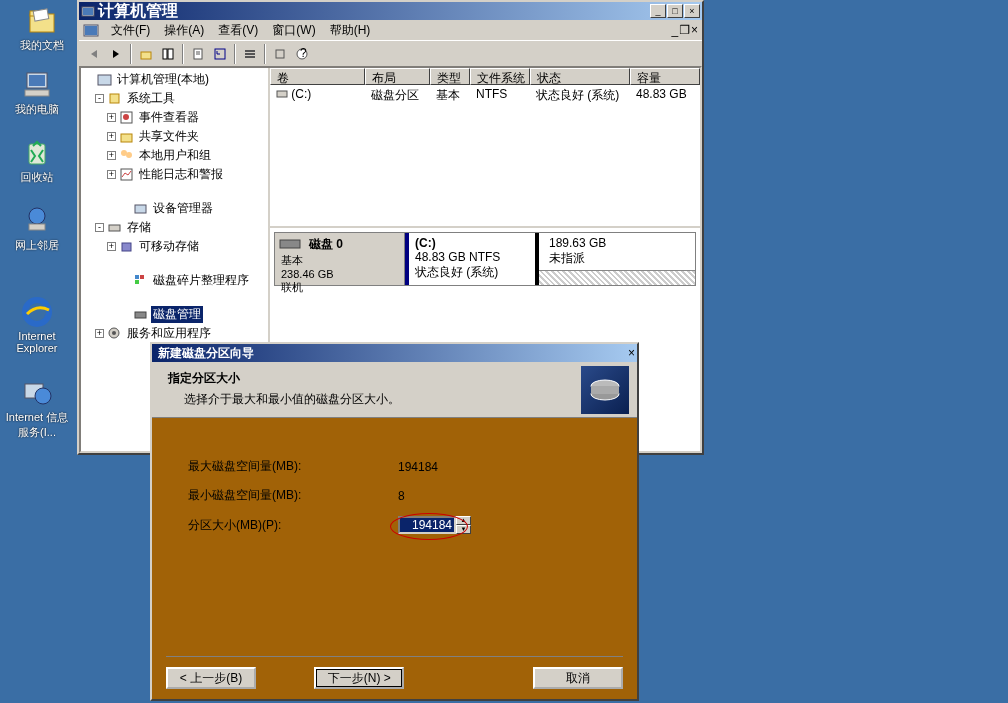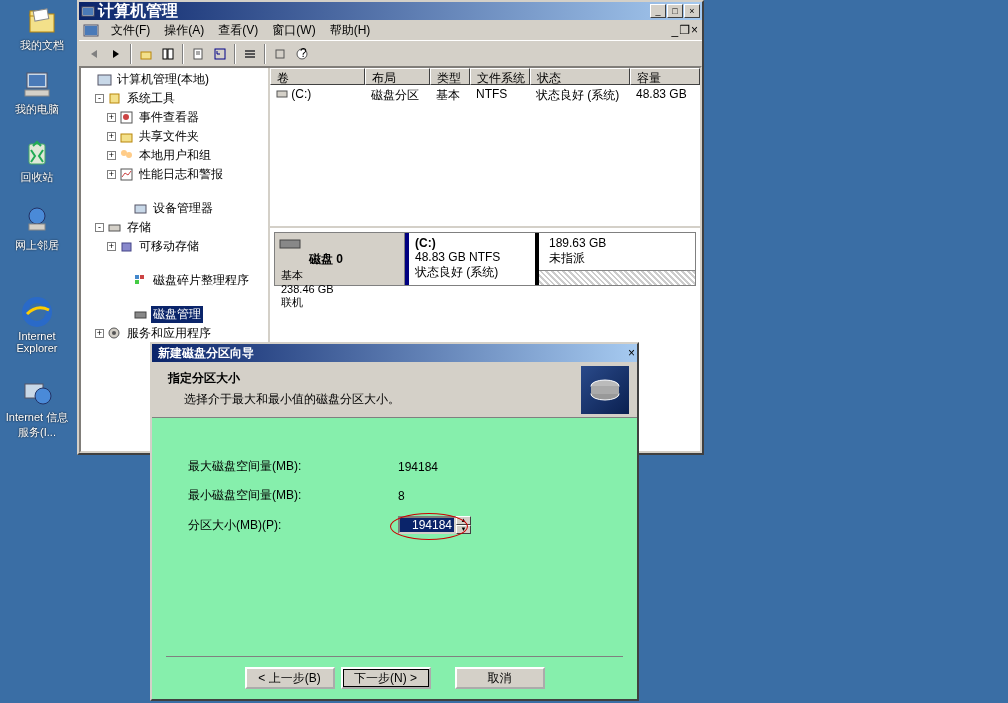--- a/index.html
+++ b/index.html
@@ -42,46 +42,46 @@
 
 .right-pane { flex: 1; display: flex; flex-direction: column; background: white; }
 .vol-list { height: 160px; border-bottom: 2px inset #d4d0c8; overflow: auto; position: relative; }
 .vol-header { display: flex; height: 17px; position: sticky; top: 0; }
 .vol-header .vh { background: #d4d0c8; border: 1px solid #fff; border-right-color: #404040; border-bottom-color: #404040; padding: 1px 6px; font-size: 12px; white-space: nowrap; }
 .vol-row { display: flex; padding: 2px 0; }
 .vol-row .vc { padding: 0 6px; font-size: 12px; white-space: nowrap; }
 
 .disk-pane { flex: 1; overflow: auto; background: #fff; padding: 4px; }
 .disk-row { display: flex; height: 54px; border: 1px solid #808080; margin-bottom: 4px; }
-.disk-info { width: 130px; border-right: 1px solid #808080; padding: 18px 6px; background: #d4d0c8; position: relative; }
+.disk-info { width: 130px; border-right: 1px solid #808080; padding: 3px 6px; background: #d4d0c8; position: relative; }
 .disk-info .dicon { position: absolute; left: 4px; top: 4px; width: 22px; height: 14px; }
 .disk-info .dtitle { font-weight: bold; margin-left: 28px; }
 .disk-info .dline { font-size: 11px; }
 .part { border-left: 4px solid #000080; padding: 3px 6px; font-size: 11px; }
 .part.unalloc { border-left: 4px solid #000; background: repeating-linear-gradient(45deg, #fff, #fff 2px, #ccc 2px, #ccc 4px); }
 
 
-.wizard { position: absolute; left: 150px; top: 342px; width: 489px; height: 359px; background: #86efac; border: 2px solid #d4d0c8; border-right-color: #404040; border-bottom-color: #404040; }
+.wizard { position: absolute; left: 150px; top: 342px; width: 489px; height: 359px; background: #a16207; border: 2px solid #d4d0c8; border-right-color: #404040; border-bottom-color: #404040; }
 .wiz-title { background: linear-gradient(to right, #0a246a, #a6caf0); height: 18px; display: flex; align-items: center; padding: 0 2px; }
 .wiz-title .wtext { color: white; font-weight: bold; flex: 1; padding-left: 4px; }
 .wiz-header { height: 56px; background: #d4d0c8; display: flex; border-bottom: 1px solid #808080; }
 .wiz-header .whtxt { flex: 1; padding: 8px 16px; }
 .wiz-header .whtxt .whtitle { font-weight: bold; margin-bottom: 4px; }
 .wiz-header .whtxt .whsub { padding-left: 16px; font-size: 12px; }
 .wiz-header .whicon { width: 48px; height: 48px; margin: 4px 8px; background: linear-gradient(135deg, #2a4a8a, #0a2050); display: flex; align-items: center; justify-content: center; }
 .wiz-body { padding: 40px 36px; }
 .wiz-row { display: flex; align-items: center; margin-bottom: 12px; }
 .wiz-row .wlabel { width: 210px; font-size: 12px; }
 .wiz-row .wval { font-size: 12px; }
 .spin-wrap { display: flex; position: relative; }
 .spin-input { width: 58px; height: 18px; border: 2px inset #d4d0c8; padding: 0 2px; font-size: 12px; background: #0a246a; color: white; text-align: right; }
 .spin-btns { display: flex; flex-direction: column; width: 15px; }
 .spin-btn { height: 9px; background: #d4d0c8; border: 1px solid #fff; border-right-color: #404040; border-bottom-color: #404040; font-size: 6px; line-height: 7px; text-align: center; cursor: pointer; }
 .ellipse-annot { position: absolute; left: -8px; top: -3px; width: 78px; height: 27px; border: 1px solid #c00; border-radius: 50%; pointer-events: none; }
-.wiz-footer { position: absolute; bottom: 10px; right: 14px; display: flex; gap: 6px; border-top: 1px solid #808080; padding-top: 10px; width: calc(100% - 28px); justify-content: center; left: 14px; }
+.wiz-footer { position: absolute; bottom: 10px; right: 14px; display: flex; gap: 6px; border-top: 1px solid #808080; padding-top: 10px; width: calc(100% - 28px); justify-content: space-between; left: 14px; }
 .wbtn { width: 90px; height: 22px; background: #d4d0c8; border: 2px outset #fff; cursor: pointer; font-size: 12px; }
 .wbtn.default { box-shadow: 0 0 0 1px #000 inset; }
 
 
 svg { display: block; }
 </style>
 </head>
 <body>
 
 <div class="desktop-icon" style="left:10px;top:4px">

